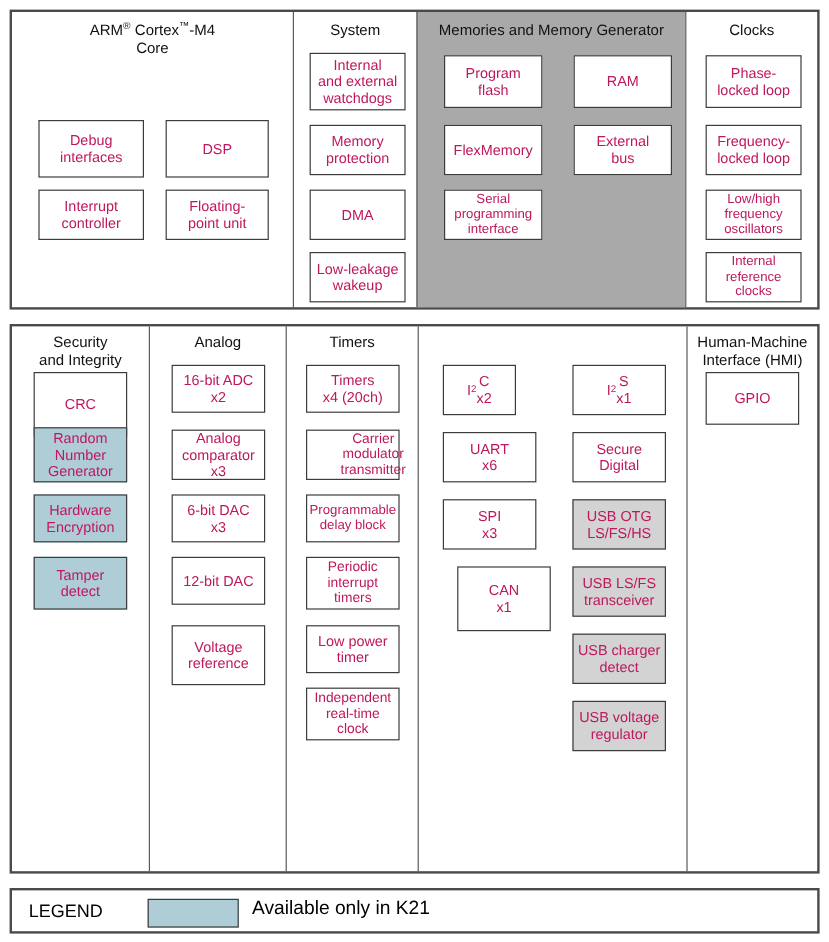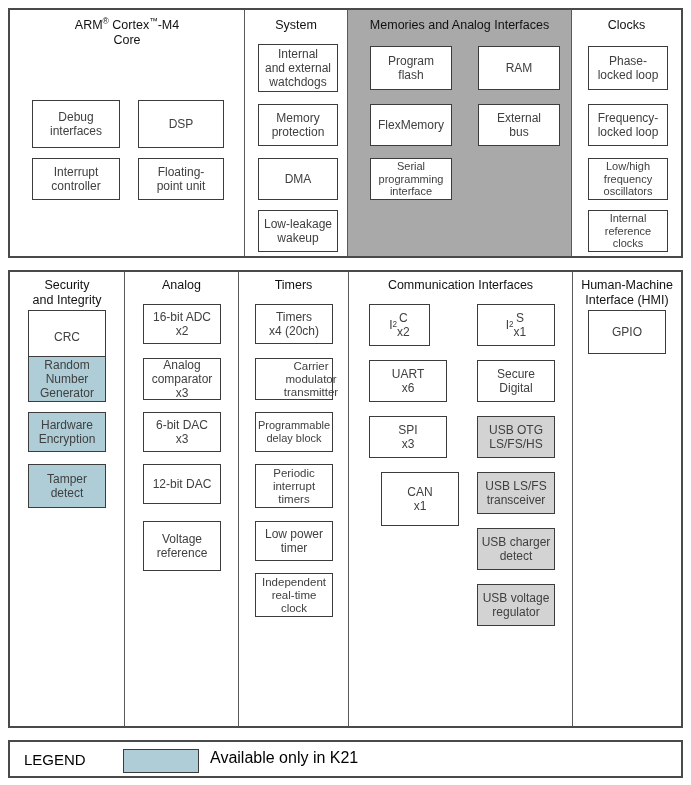--- a/index.html
+++ b/index.html
@@ -59,21 +59,21 @@
     position: absolute;
     box-sizing: border-box;
     border: 1.6px solid #3c3c3c;
     background: #ffffff;
     display: flex;
     align-items: center;
     justify-content: center;
     text-align: center;
     font-size: 12px;
     line-height: 14px;
-    color: #404040;
+    color: #be185d;
     padding: 1px 2px;
   }
   .block.k21  { background: #aecdd7; }
   .block.grayfill { background: #d3d3d3; }
 
   sup { font-size: 0.68em; vertical-align: super; line-height: 0; }
 
   
   #legend-panel .legend-label {
     position: absolute;
@@ -111,21 +111,21 @@
 
     <div class="section divider-left" style="left:234px; width:103px;">
       <div class="section-title" style="top:8px;">System</div>
       <div class="block" style="left:13px; top:34px; width:80px; height:48px;">Internal<br>and external<br>watchdogs</div>
       <div class="block" style="left:13px; top:94px; width:80px; height:42px;">Memory<br>protection</div>
       <div class="block" style="left:13px; top:200px; width:80px; height:42px;">Low-leakage<br>wakeup</div>
       <div class="block" style="left:13px; top:148px; width:80px; height:42px;">DMA</div>
     </div>
 
     <div class="section divider-left shaded" style="left:337px; width:224px;">
-      <div class="section-title" style="top:8px;">Memories and Analog Interfaces</div>
+      <div class="section-title" style="top:8px;">Memories and Memory Generator</div>
       <div class="block" style="left:22px; top:36px; width:82px; height:44px;">Program<br>flash</div>
       <div class="block" style="left:130px; top:36px; width:82px; height:44px;">RAM</div>
       <div class="block" style="left:22px; top:94px; width:82px; height:42px;">FlexMemory</div>
       <div class="block" style="left:130px; top:94px; width:82px; height:42px;">External<br>bus</div>
       <div class="block" style="left:22px; top:148px; width:82px; height:42px; font-size:11px; line-height:12.5px;">Serial<br>programming<br>interface</div>
     </div>
 
     <div class="section divider-left" style="left:561px; width:110px;">
       <div class="section-title" style="top:8px;">Clocks</div>
       <div class="block" style="left:16px; top:36px; width:80px; height:44px;">Phase-<br>locked loop</div>
@@ -158,21 +158,20 @@
       <div class="section-title" style="top:6px;">Timers</div>
       <div class="block" style="left:16px; top:32px; width:78px; height:40px;">Timers<br>x4 (20ch)</div>
       <div class="block" style="left:16px; top:86px; width:78px; height:42px; font-size:11.5px; line-height:13px;padding-left:36px;">Carrier<br>modulator<br>transmitter</div>
       <div class="block" style="left:16px; top:140px; width:78px; height:40px; font-size:11px; line-height:13px;">Programmable<br>delay block</div>
       <div class="block" style="left:16px; top:192px; width:78px; height:44px; font-size:11.5px; line-height:13px;">Periodic<br>interrupt<br>timers</div>
       <div class="block" style="left:16px; top:249px; width:78px; height:40px;">Low power<br>timer</div>
       <div class="block" style="left:16px; top:301px; width:78px; height:44px; font-size:11.5px; line-height:13px;">Independent<br>real-time<br>clock</div>
     </div>
 
     <div class="section divider-left" style="left:338px; width:224px;">
-      <div class="section-title" style="top:6px;">Communication Interfaces</div>
       <div class="block" style="left:20px; top:32px; width:61px; height:42px;">I<sup>2</sup>C<br>x2</div>
       <div class="block" style="left:128px; top:32px; width:78px; height:42px;">I<sup>2</sup>S<br>x1</div>
       <div class="block" style="left:20px; top:88px; width:78px; height:42px;">UART<br>x6</div>
       <div class="block" style="left:128px; top:88px; width:78px; height:42px;">Secure<br>Digital</div>
       <div class="block" style="left:20px; top:144px; width:78px; height:42px;">SPI<br>x3</div>
       <div class="block grayfill" style="left:128px; top:144px; width:78px; height:42px;">USB OTG<br>LS/FS/HS</div>
       <div class="block" style="left:32px; top:200px; width:78px; height:54px;">CAN<br>x1</div>
       <div class="block grayfill" style="left:128px; top:200px; width:78px; height:42px;">USB LS/FS<br>transceiver</div>
       <div class="block grayfill" style="left:128px; top:256px; width:78px; height:42px;">USB charger<br>detect</div>
       <div class="block grayfill" style="left:128px; top:312px; width:78px; height:42px;">USB voltage<br>regulator</div>

